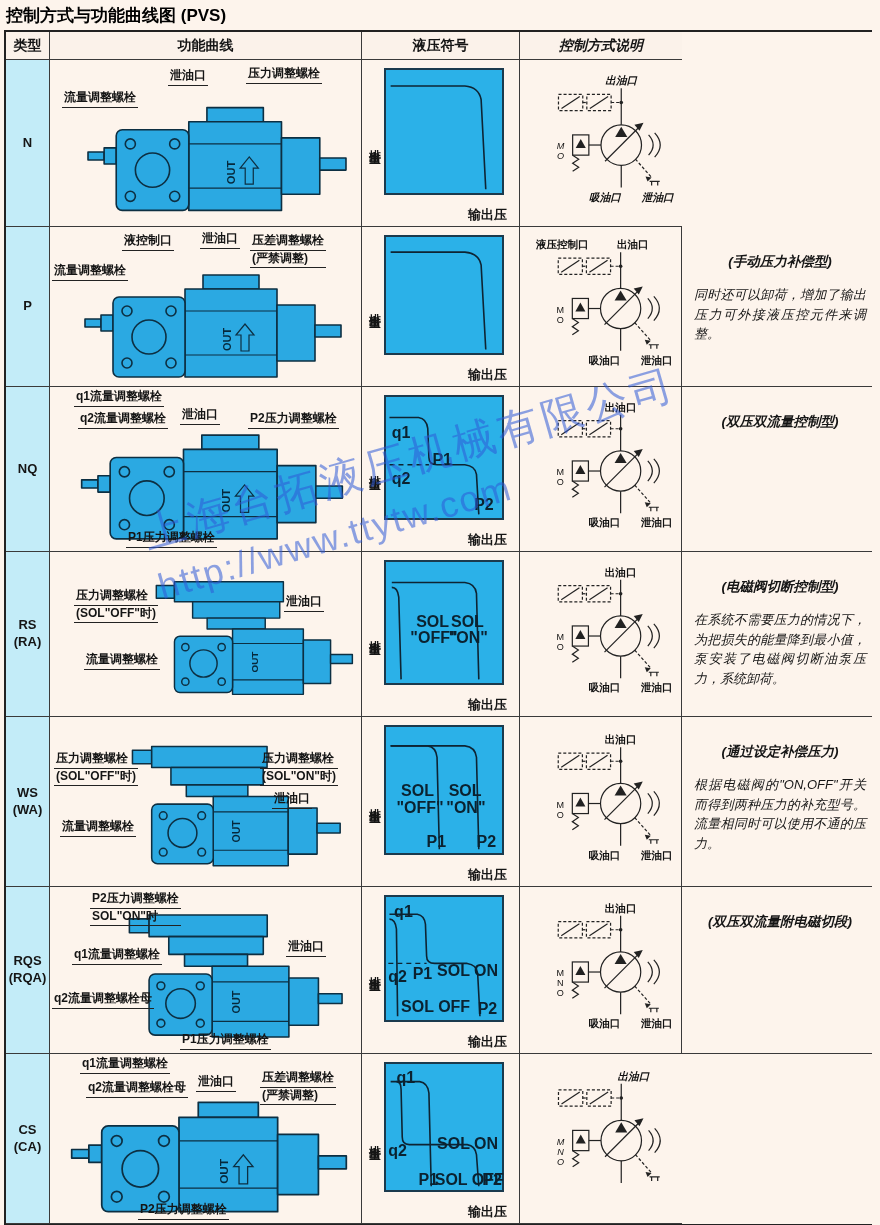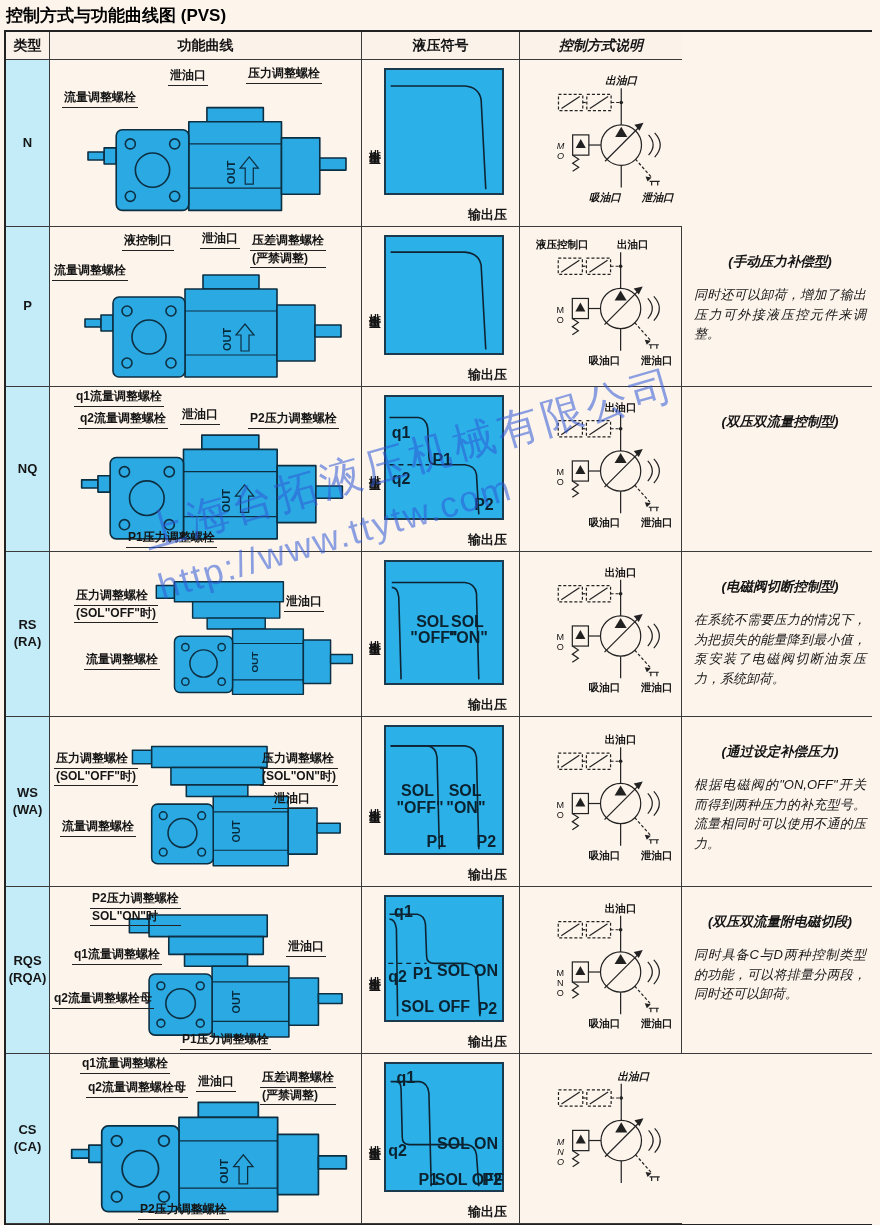--- a/index.html
+++ b/index.html
@@ -431,21 +431,20 @@
           <text class="pt" x="100" y="12">出油口</text>
           <text class="pt" x="84" y="127">吸油口</text>
           <text class="pt" x="136" y="127">泄油口</text>
           <text class="pl" x="40" y="76">M</text>
           <text class="pl" x="40" y="86">N</text>
           <text class="pl" x="40" y="96">O</text>
         </svg>
       </div>
       <div class="cell dcell">
         <div class="dtitle">(双压双流量附电磁切段)</div>
-        <div class="dbody">同时具备C与D两种控制类型的功能，可以将排量分两段，同时还可以卸荷。</div>
       </div>
     </div>
 
     <div class="row" style="height:170px">
       <div class="cell tcell">
         <span>CS</span>
         <span>(CA)</span>
       </div>
       <div class="cell pcell">
         <svg class="pump" style="left:16px;top:44px;width:286px;height:118px" viewBox="0 0 260 110">

